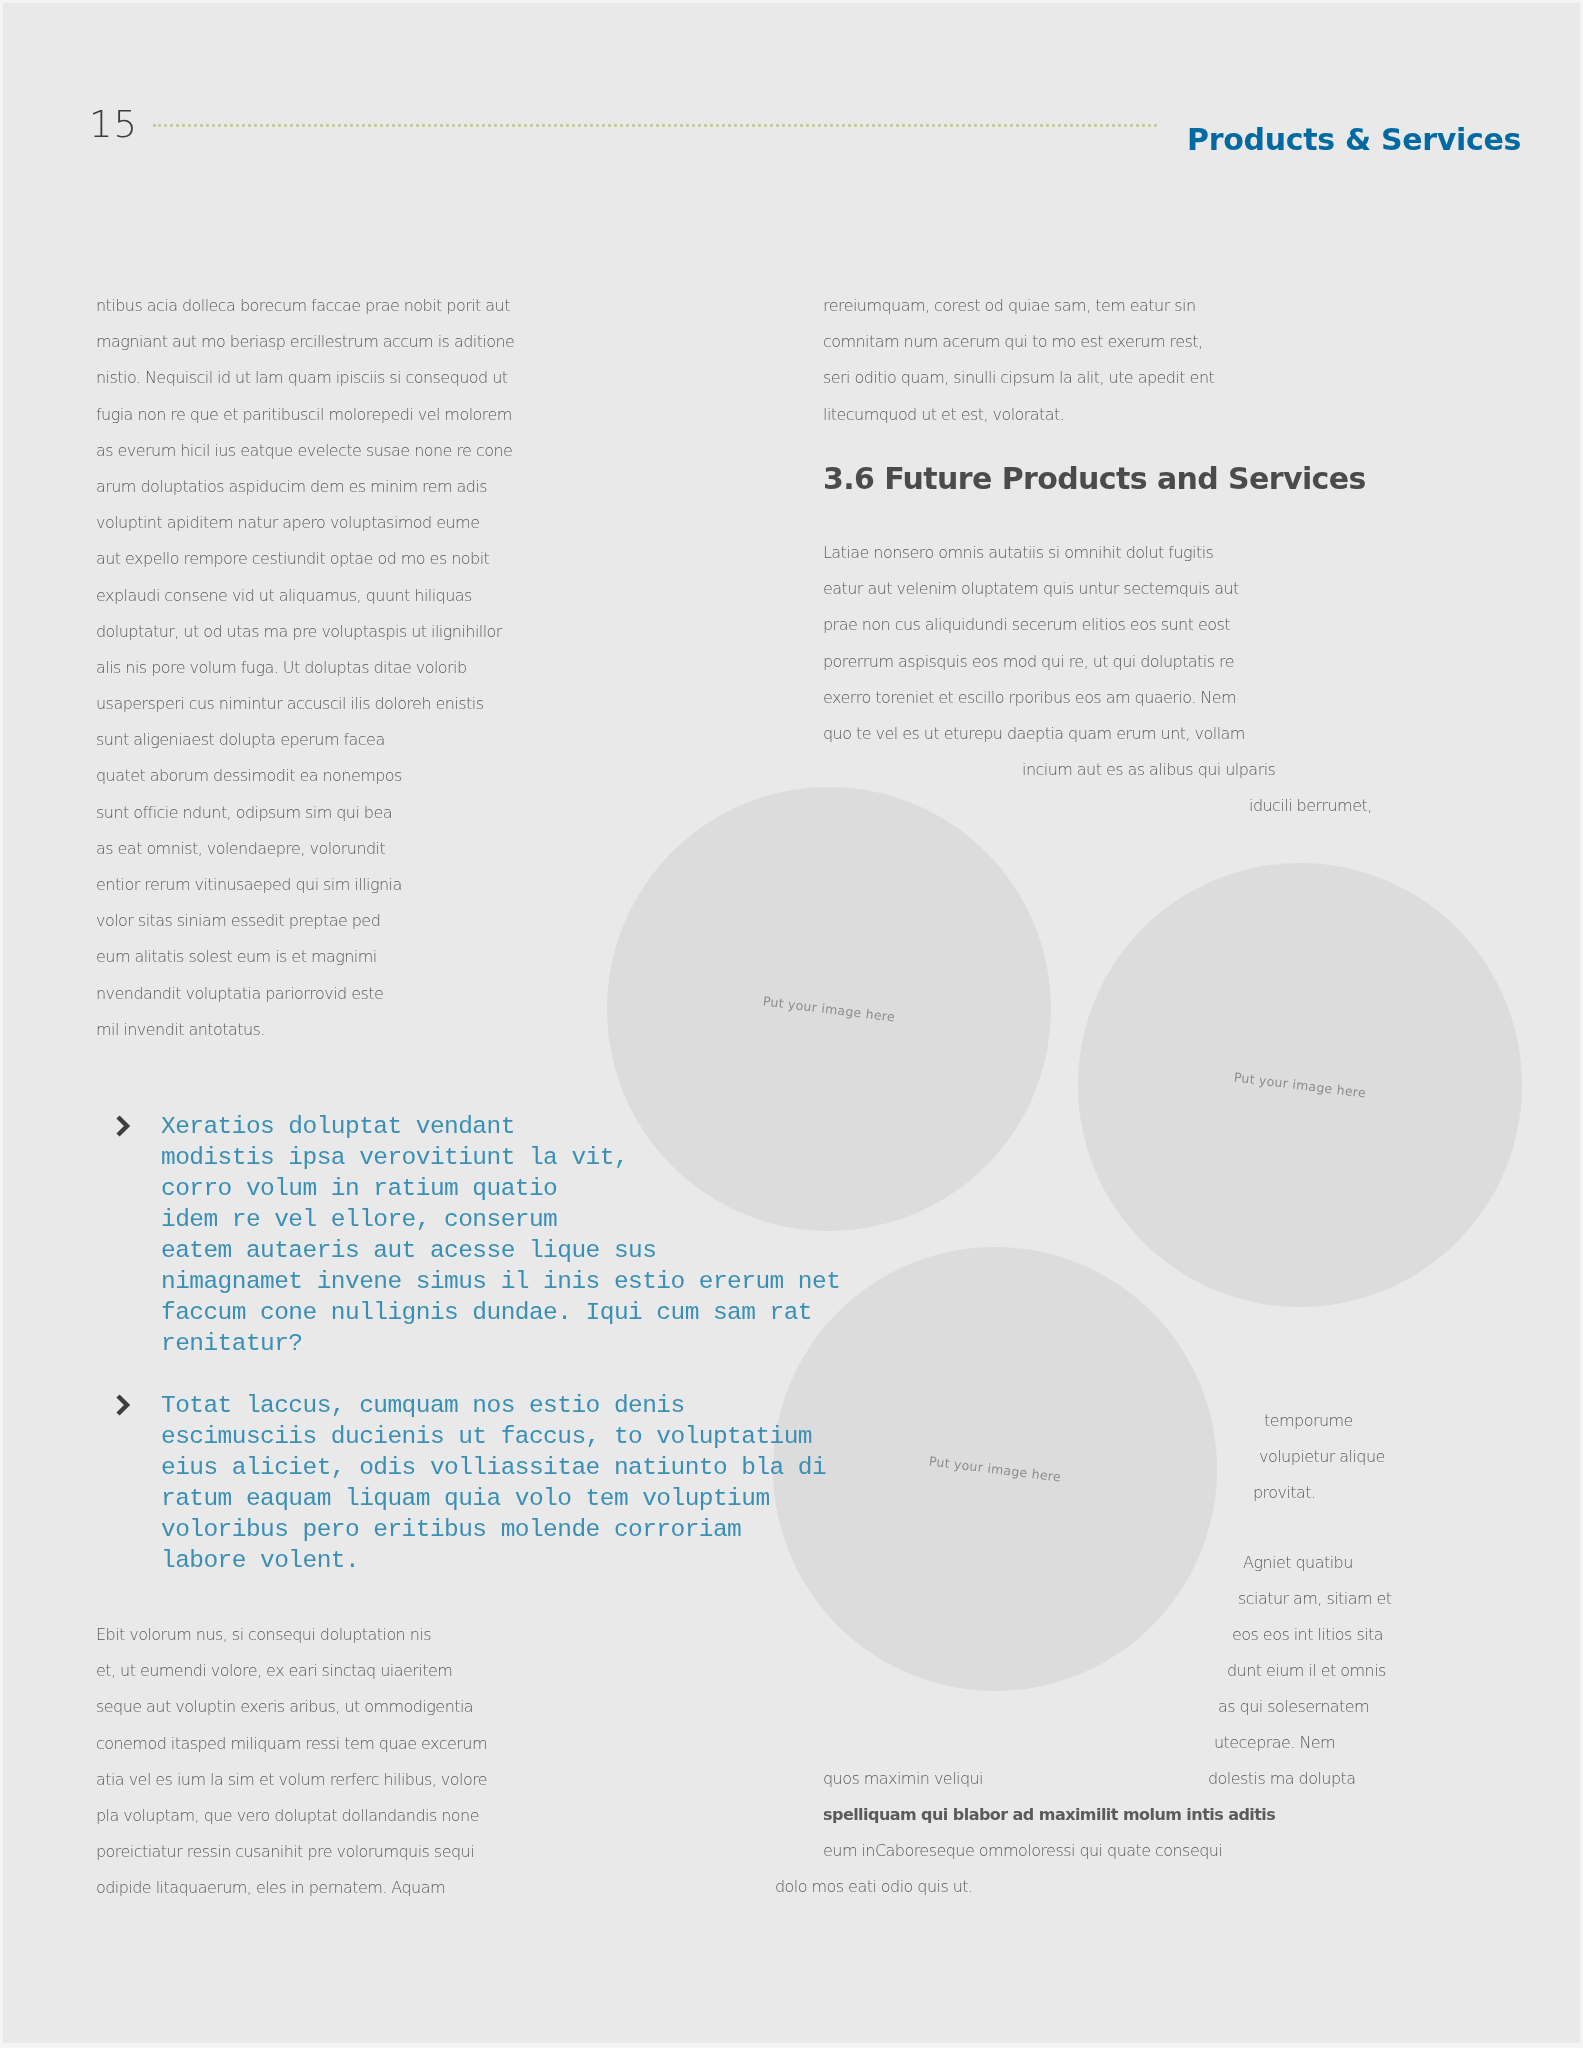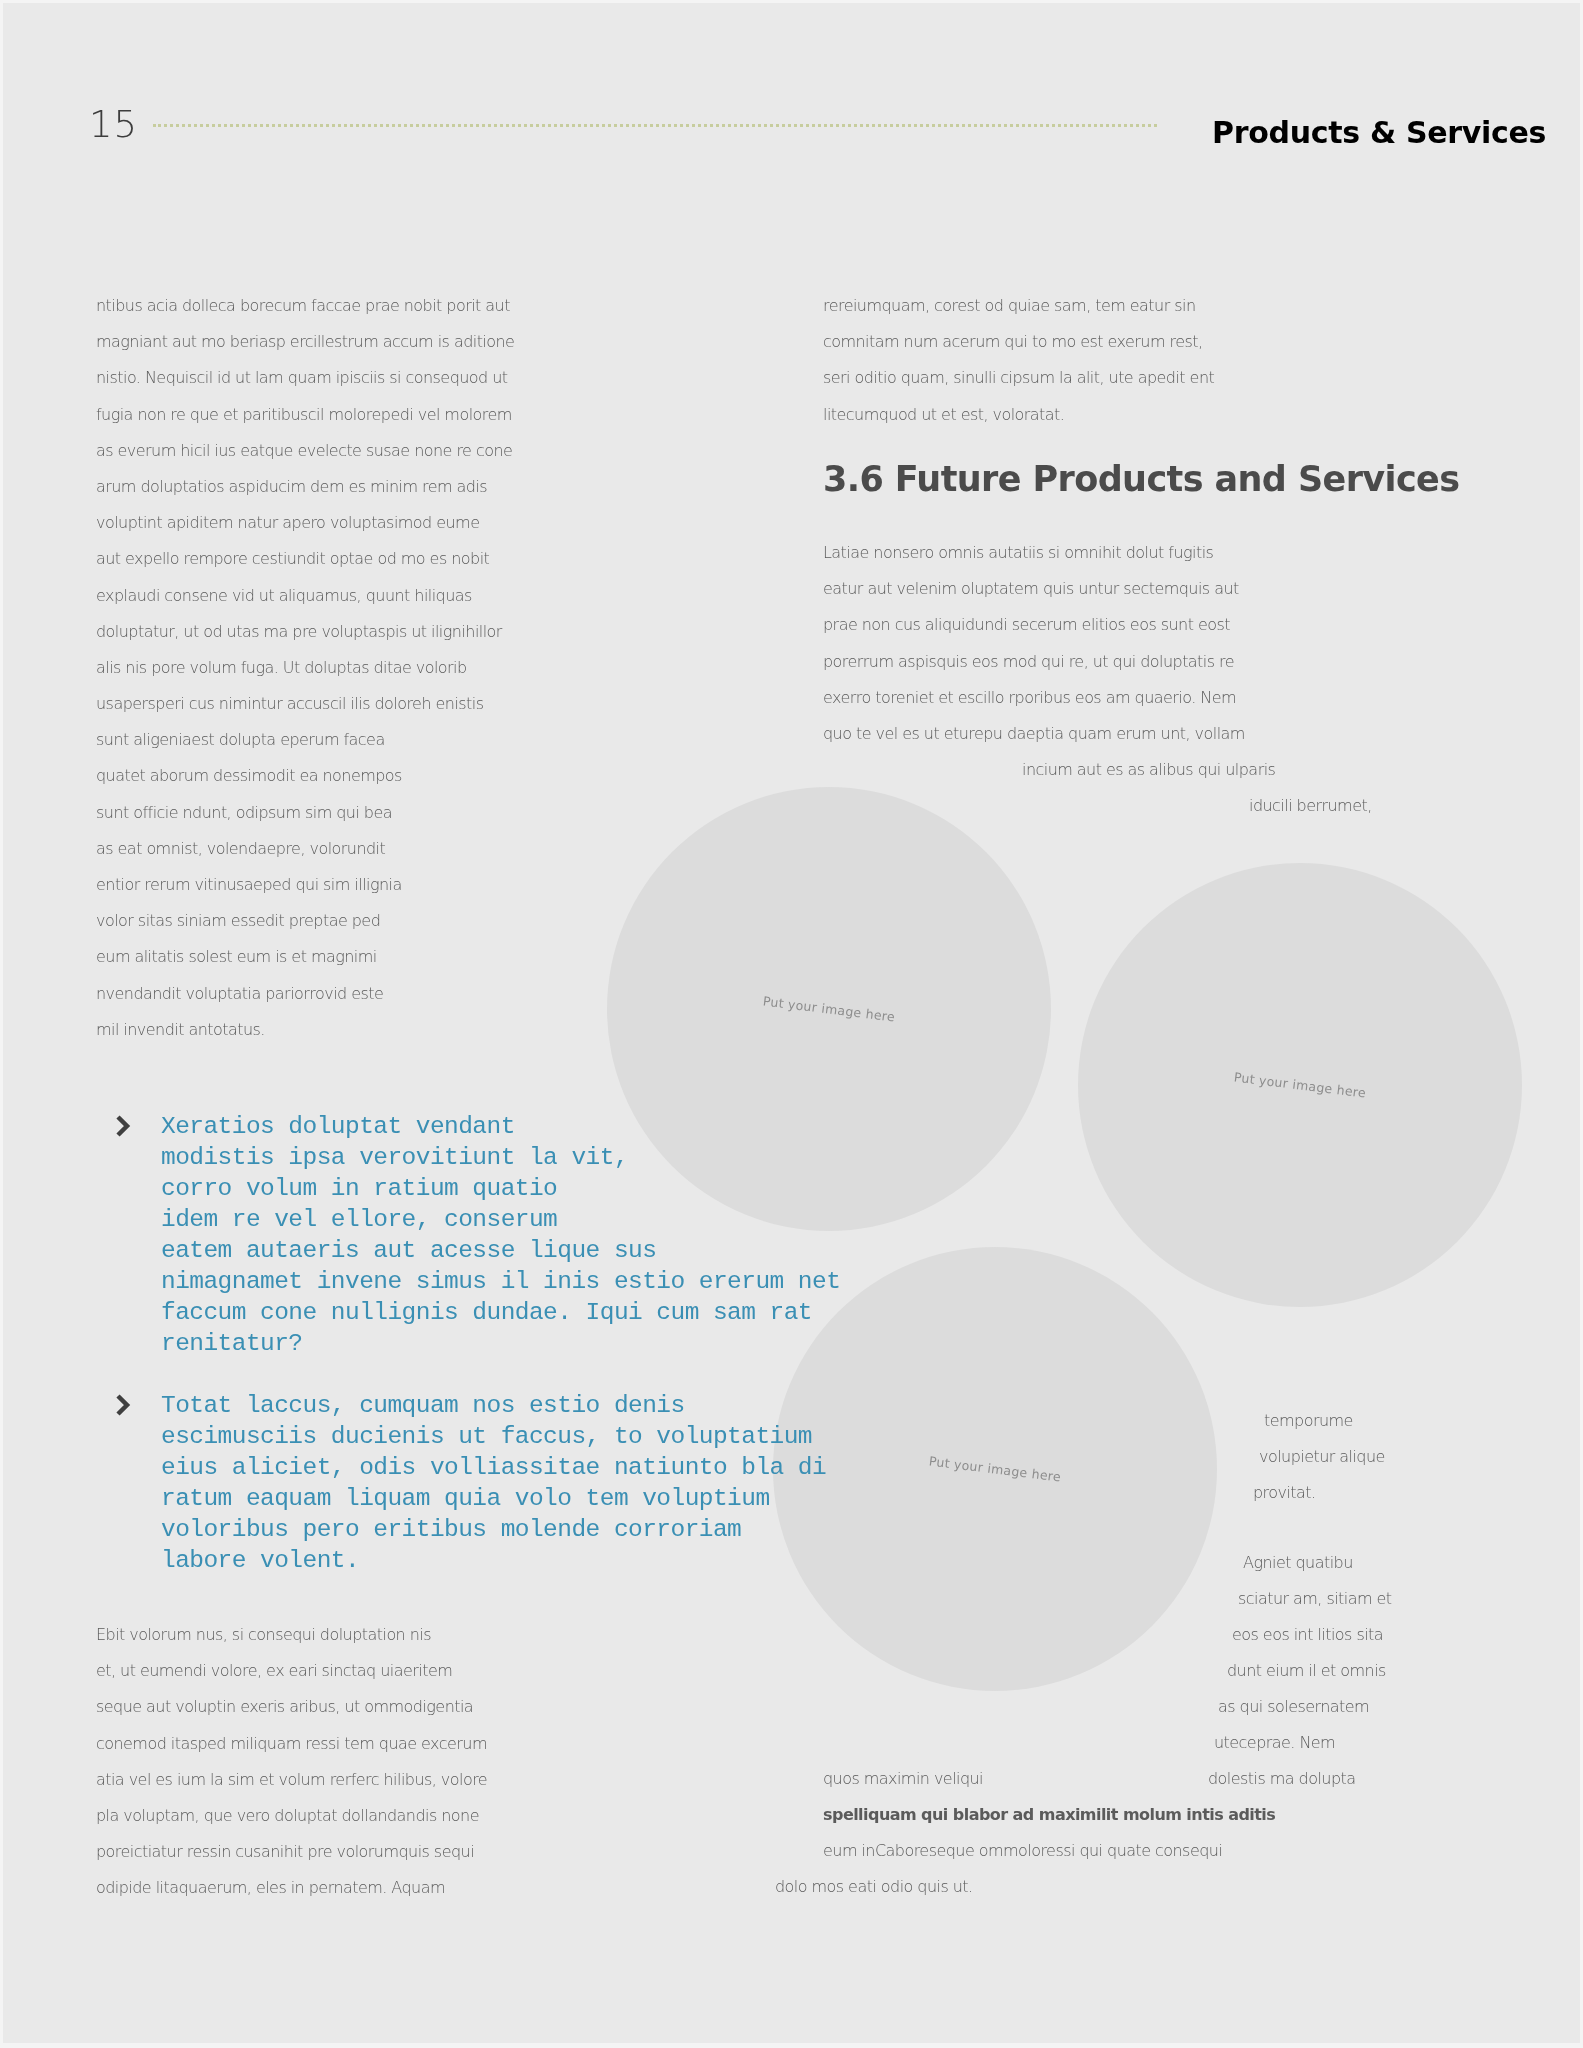--- a/index.html
+++ b/index.html
@@ -25,43 +25,42 @@
       line-height: 44px;
     }
     .header-dots {
       position: absolute;
       left: 150px; top: 121px;
       width: 1004px; height: 0;
       border-top: 3px dotted #c7cd9e;
     }
     .header-title {
       position: absolute;
-      left: 1184px; top: 110px;
+      left: 1184px; top: 117px;
       font-size: 30px; font-weight: bold;
-      color: #000000;
+      color: #0369a1;
       line-height: 40px;
       white-space: nowrap;
       letter-spacing: -0.3px;
-      margin-left: 25px;
     }
     .body-text {
       font-size: 16px;
       line-height: 36.2px;
       color: #5b5b5b;
       font-weight: 300;
       white-space: nowrap;
       letter-spacing: -0.55px;
     }
     .line { display: block; height: 36.2px; }
     .col-left-top { position: absolute; left: 93px; top: 285px; }
     .col-left-bottom { position: absolute; left: 93px; top: 1614px; }
     .col-right-top { position: absolute; left: 820px; top: 285px; }
     .section-heading {
       position: absolute; left: 820px; top: 452px;
-      font-size: 35px; font-weight: bold; color: #4b4b4b;
+      font-size: 30px; font-weight: bold; color: #4b4b4b;
       letter-spacing: -0.6px; white-space: nowrap; line-height: 48px; text-align: center;
     }
     .col-right-mid { position: absolute; left: 820px; top: 532px; }
     .bullets { position: absolute; left: 108px; top: 1108px; }
     .bullet {
       position: relative;
       padding-left: 50px;
       margin-bottom: 31px;
     }
     .bullet-text {

